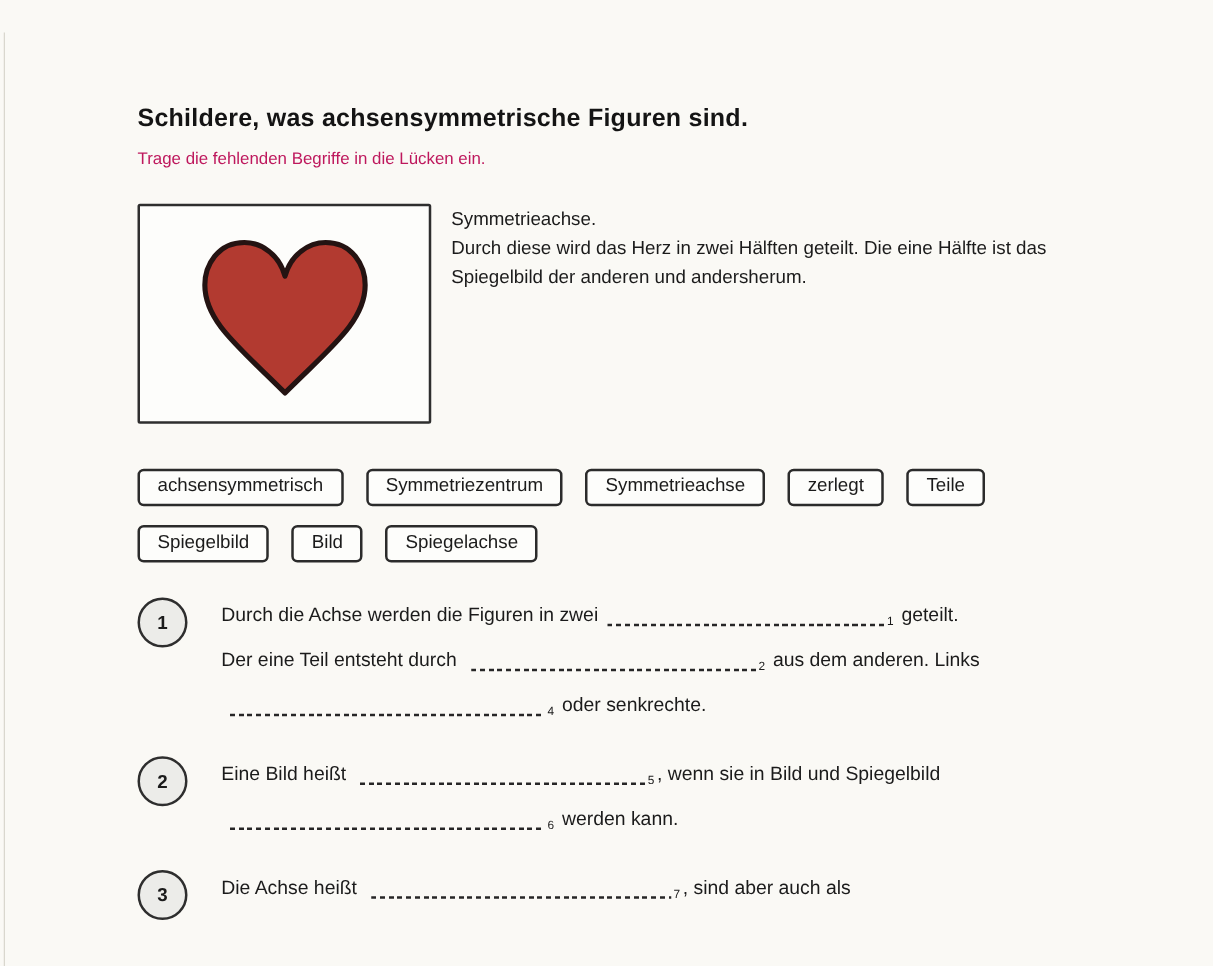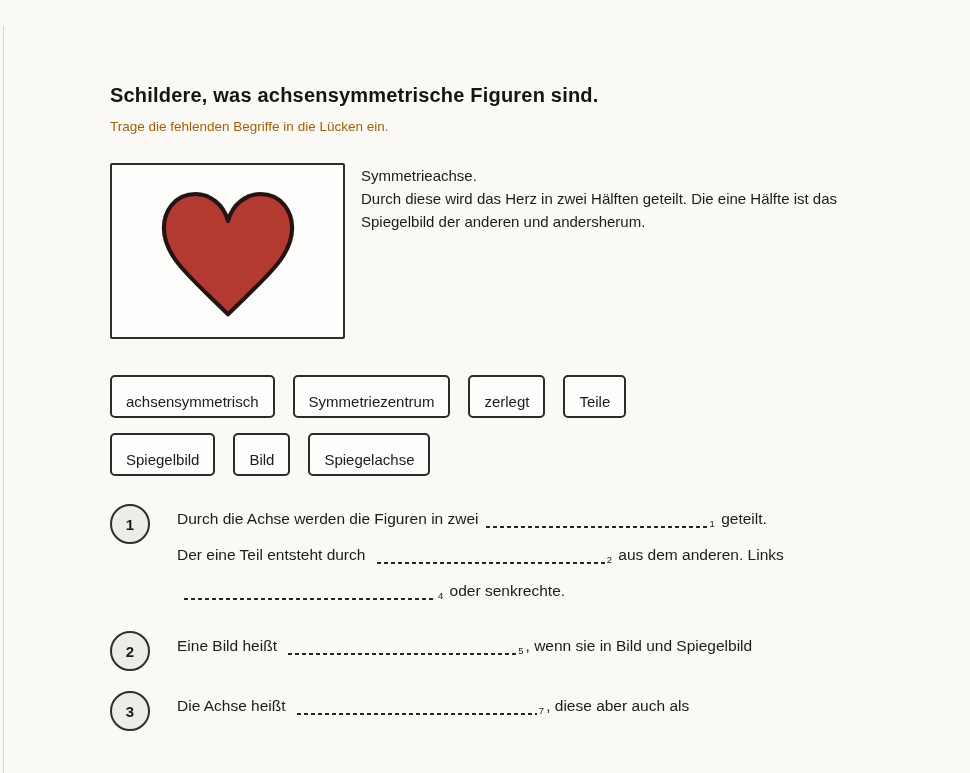--- a/index.html
+++ b/index.html
@@ -25,21 +25,21 @@
   }
   .title {
     font-size: 20px;
     font-weight: bold;
     color: #141414;
     margin: 0 0 12px 0;
     letter-spacing: 0.2px;
   }
   .subtitle {
     font-size: 13.5px;
-    color: #a16207;
+    color: #be185d;
     margin: 0 0 29px 0;
   }
   .figure-row { display: flex; margin-bottom: 36px; }
   .heart-box {
     width: 231px; height: 172px;
     flex: none;
     background: #fdfdfb;
     border: 2px solid #2e2e2e;
     border-radius: 2px;
     display: flex; align-items: center; justify-content: center;
@@ -49,21 +49,21 @@
     padding-top: 1px;
     font-size: 15px;
     line-height: 23px;
   }
   .word-bank { margin-bottom: 27px; }
   .chip-row { display: flex; gap: 18px; margin-bottom: 15px; }
   .chip {
     border: 2px solid #2b2b2b;
     border-radius: 5px;
     background: #fdfdfb;
-    padding: 14px 14px 3px 14px;
+    padding: 1px 14px 3px 14px;
     font-size: 15px;
     line-height: 22px;
     white-space: nowrap;
     cursor: pointer;
   }
   .exercise { display: flex; margin-bottom: 19px; }
   .ex-badge {
     width: 36px; height: 36px;
     flex: none;
     border-radius: 50%;
@@ -112,20 +112,21 @@
           <div>Symmetrieachse.</div>
           <div>Durch diese wird das Herz in zwei Hälften geteilt. Die eine Hälfte ist das</div>
           <div>Spiegelbild der anderen und andersherum.</div>
         </div>
     </div>
 
     <div class="word-bank">
         <div class="chip-row">
           <span class="chip">achsensymmetrisch</span>
           <span class="chip">Symmetriezentrum</span>
+          <span class="chip">Symmetrieachse</span>
           <span class="chip">zerlegt</span>
           <span class="chip">Teile</span>
         </div>
         <div class="chip-row">
           <span class="chip">Spiegelbild</span>
           <span class="chip">Bild</span>
           <span class="chip">Spiegelachse</span>
         </div>
       </div>
 
@@ -135,25 +136,26 @@
           <div class="ex-lines">
             <div class="ex-line"><span>Durch die Achse werden die Figuren in zwei</span><span class="blank" style="width: 222px;"></span><span class="subnum">1</span><span> geteilt.</span></div>
             <div class="ex-line"><span>Der eine Teil entsteht durch </span><span class="blank" style="width: 228px;"></span><span class="subnum">2</span><span> aus dem anderen. Links</span></div>
             <div class="ex-line"><span class="blank" style="width: 252px;"></span><span class="subnum">4</span><span> oder senkrechte.</span></div>
           </div>
         </div>
         <div class="exercise">
           <div class="ex-badge">2</div>
           <div class="ex-lines">
             <div class="ex-line"><span>Eine Bild heißt </span><span class="blank" style="width: 228px;"></span><span class="subnum">5</span><span>, wenn sie in Bild und Spiegelbild</span></div>
+            <div class="ex-line"><span class="blank" style="width: 252px;"></span><span class="subnum">6</span><span> werden kann.</span></div>
           </div>
         </div>
         <div class="exercise">
           <div class="ex-badge">3</div>
           <div class="ex-lines">
-            <div class="ex-line"><span>Die Achse heißt </span><span class="blank" style="width: 240px;"></span><span class="subnum">7</span><span>, diese aber auch als</span></div>
+            <div class="ex-line"><span>Die Achse heißt </span><span class="blank" style="width: 240px;"></span><span class="subnum">7</span><span>, sind aber auch als</span></div>
             <div class="ex-line"><span class="gap" style="width: 232px;"></span></div>
           </div>
         </div>
       </div>
 
   </div>
 </div>
 
 </body></html>

